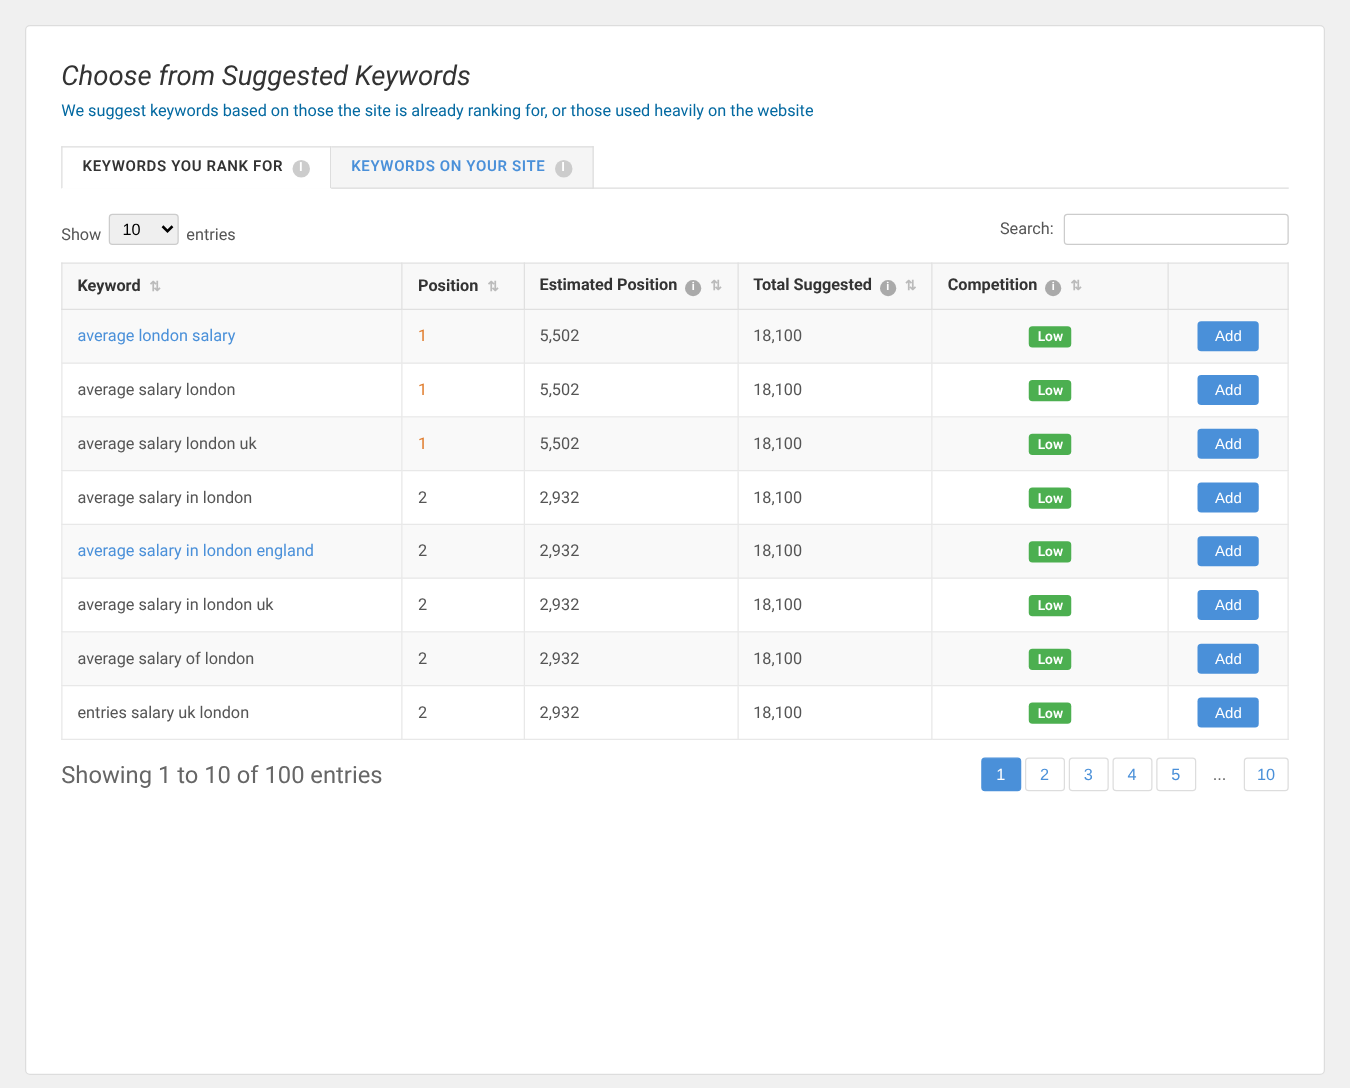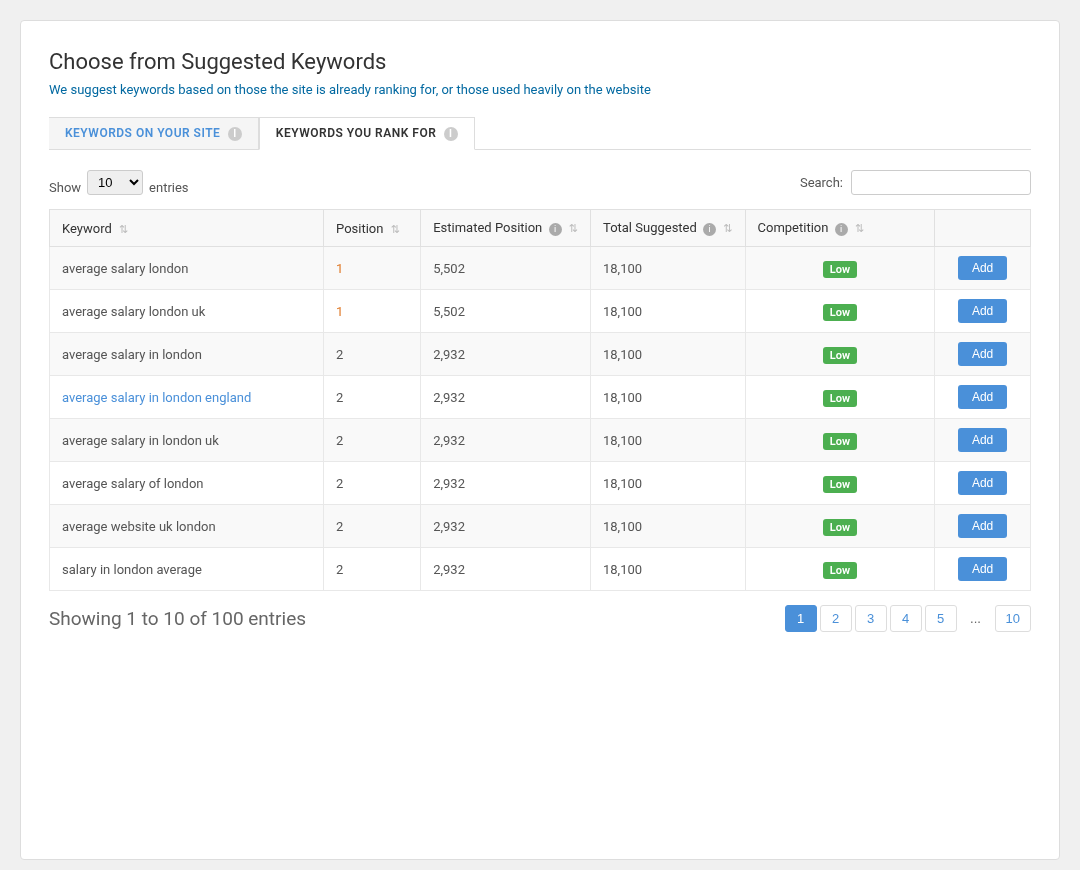--- a/index.html
+++ b/index.html
@@ -18,20 +18,21 @@
       border: 1px solid #ddd;
       padding: 28px 28px 22px 28px;
       width: 1040px;
       min-height: 840px;
     }
     .page-title {
       font-size: 22px;
       font-weight: 400;
       color: #333;
       margin-bottom: 8px;
+      font-style: italic;
     }
     .page-subtitle {
       font-size: 13px;
       color: #0369a1;
       margin-bottom: 20px;
     }
     .tabs {
       display: flex;
       margin-bottom: 20px;
       border-bottom: 1px solid #ddd;
@@ -106,21 +107,21 @@
       width: 100%;
       border-collapse: collapse;
       font-size: 13px;
     }
     thead tr {
       background: #f8f8f8;
     }
     th {
       padding: 10px 12px;
       text-align: left;
-      font-weight: 400;
+      font-weight: 700;
       color: #333;
       border: 1px solid #e0e0e0;
       white-space: nowrap;
     }
     th .sort-icon {
       display: inline-block;
       margin-left: 4px;
       color: #bbb;
       font-size: 11px;
     }
@@ -214,26 +215,26 @@
     .col-action { width: 10%; }
   </style>
 </head>
 <body>
 
 <div class="card">
   <h1 class="page-title">Choose from Suggested Keywords</h1>
   <p class="page-subtitle">We suggest keywords based on those the site is already ranking for, or those used heavily on the website</p>
 
   <div class="tabs">
+    <div class="tab active">
+      <span>KEYWORDS YOU RANK FOR</span>
+      <span class="info-icon">i</span>
+    </div>
     <div class="tab inactive">
       <span>KEYWORDS ON YOUR SITE</span>
-      <span class="info-icon">i</span>
-    </div>
-    <div class="tab active">
-      <span>KEYWORDS YOU RANK FOR</span>
       <span class="info-icon">i</span>
     </div>
   </div>
 
   <div class="table-controls">
     <div class="show-entries">
       <span>Show</span>
       <select>
         <option>10</option>
         <option>25</option>
@@ -271,20 +272,28 @@
         </th>
         <th class="col-competition">
           <span>Competition</span>
           <span class="info-icon">i</span>
           <span class="sort-icon">⇅</span>
         </th>
         <th class="col-action"></th>
       </tr>
     </thead>
     <tbody id="table-body">
+    <tr>
+          <td><a href="#" class="keyword-link">average london salary</a></td>
+          <td style="color: rgb(224, 124, 44);">1</td>
+          <td>5,502</td>
+          <td>18,100</td>
+          <td style="text-align: center;"><span class="badge-low">Low</span></td>
+          <td style="text-align: center;"><button class="add-btn">Add</button></td>
+        </tr>
         <tr>
           <td>average salary london</td>
           <td style="color: rgb(224, 124, 44);">1</td>
           <td>5,502</td>
           <td>18,100</td>
           <td style="text-align: center;"><span class="badge-low">Low</span></td>
           <td style="text-align: center;"><button class="add-btn">Add</button></td>
         </tr>
         <tr>
           <td>average salary london uk</td>
@@ -320,29 +329,21 @@
         </tr>
         <tr>
           <td>average salary of london</td>
           <td>2</td>
           <td>2,932</td>
           <td>18,100</td>
           <td style="text-align: center;"><span class="badge-low">Low</span></td>
           <td style="text-align: center;"><button class="add-btn">Add</button></td>
         </tr>
         <tr>
-          <td>average website uk london</td>
-          <td>2</td>
-          <td>2,932</td>
-          <td>18,100</td>
-          <td style="text-align: center;"><span class="badge-low">Low</span></td>
-          <td style="text-align: center;"><button class="add-btn">Add</button></td>
-        </tr>
-        <tr>
-          <td>salary in london average</td>
+          <td>entries salary uk london</td>
           <td>2</td>
           <td>2,932</td>
           <td>18,100</td>
           <td style="text-align: center;"><span class="badge-low">Low</span></td>
           <td style="text-align: center;"><button class="add-btn">Add</button></td>
         </tr>
       </tbody>
   </table>
 
   <div class="table-footer">

